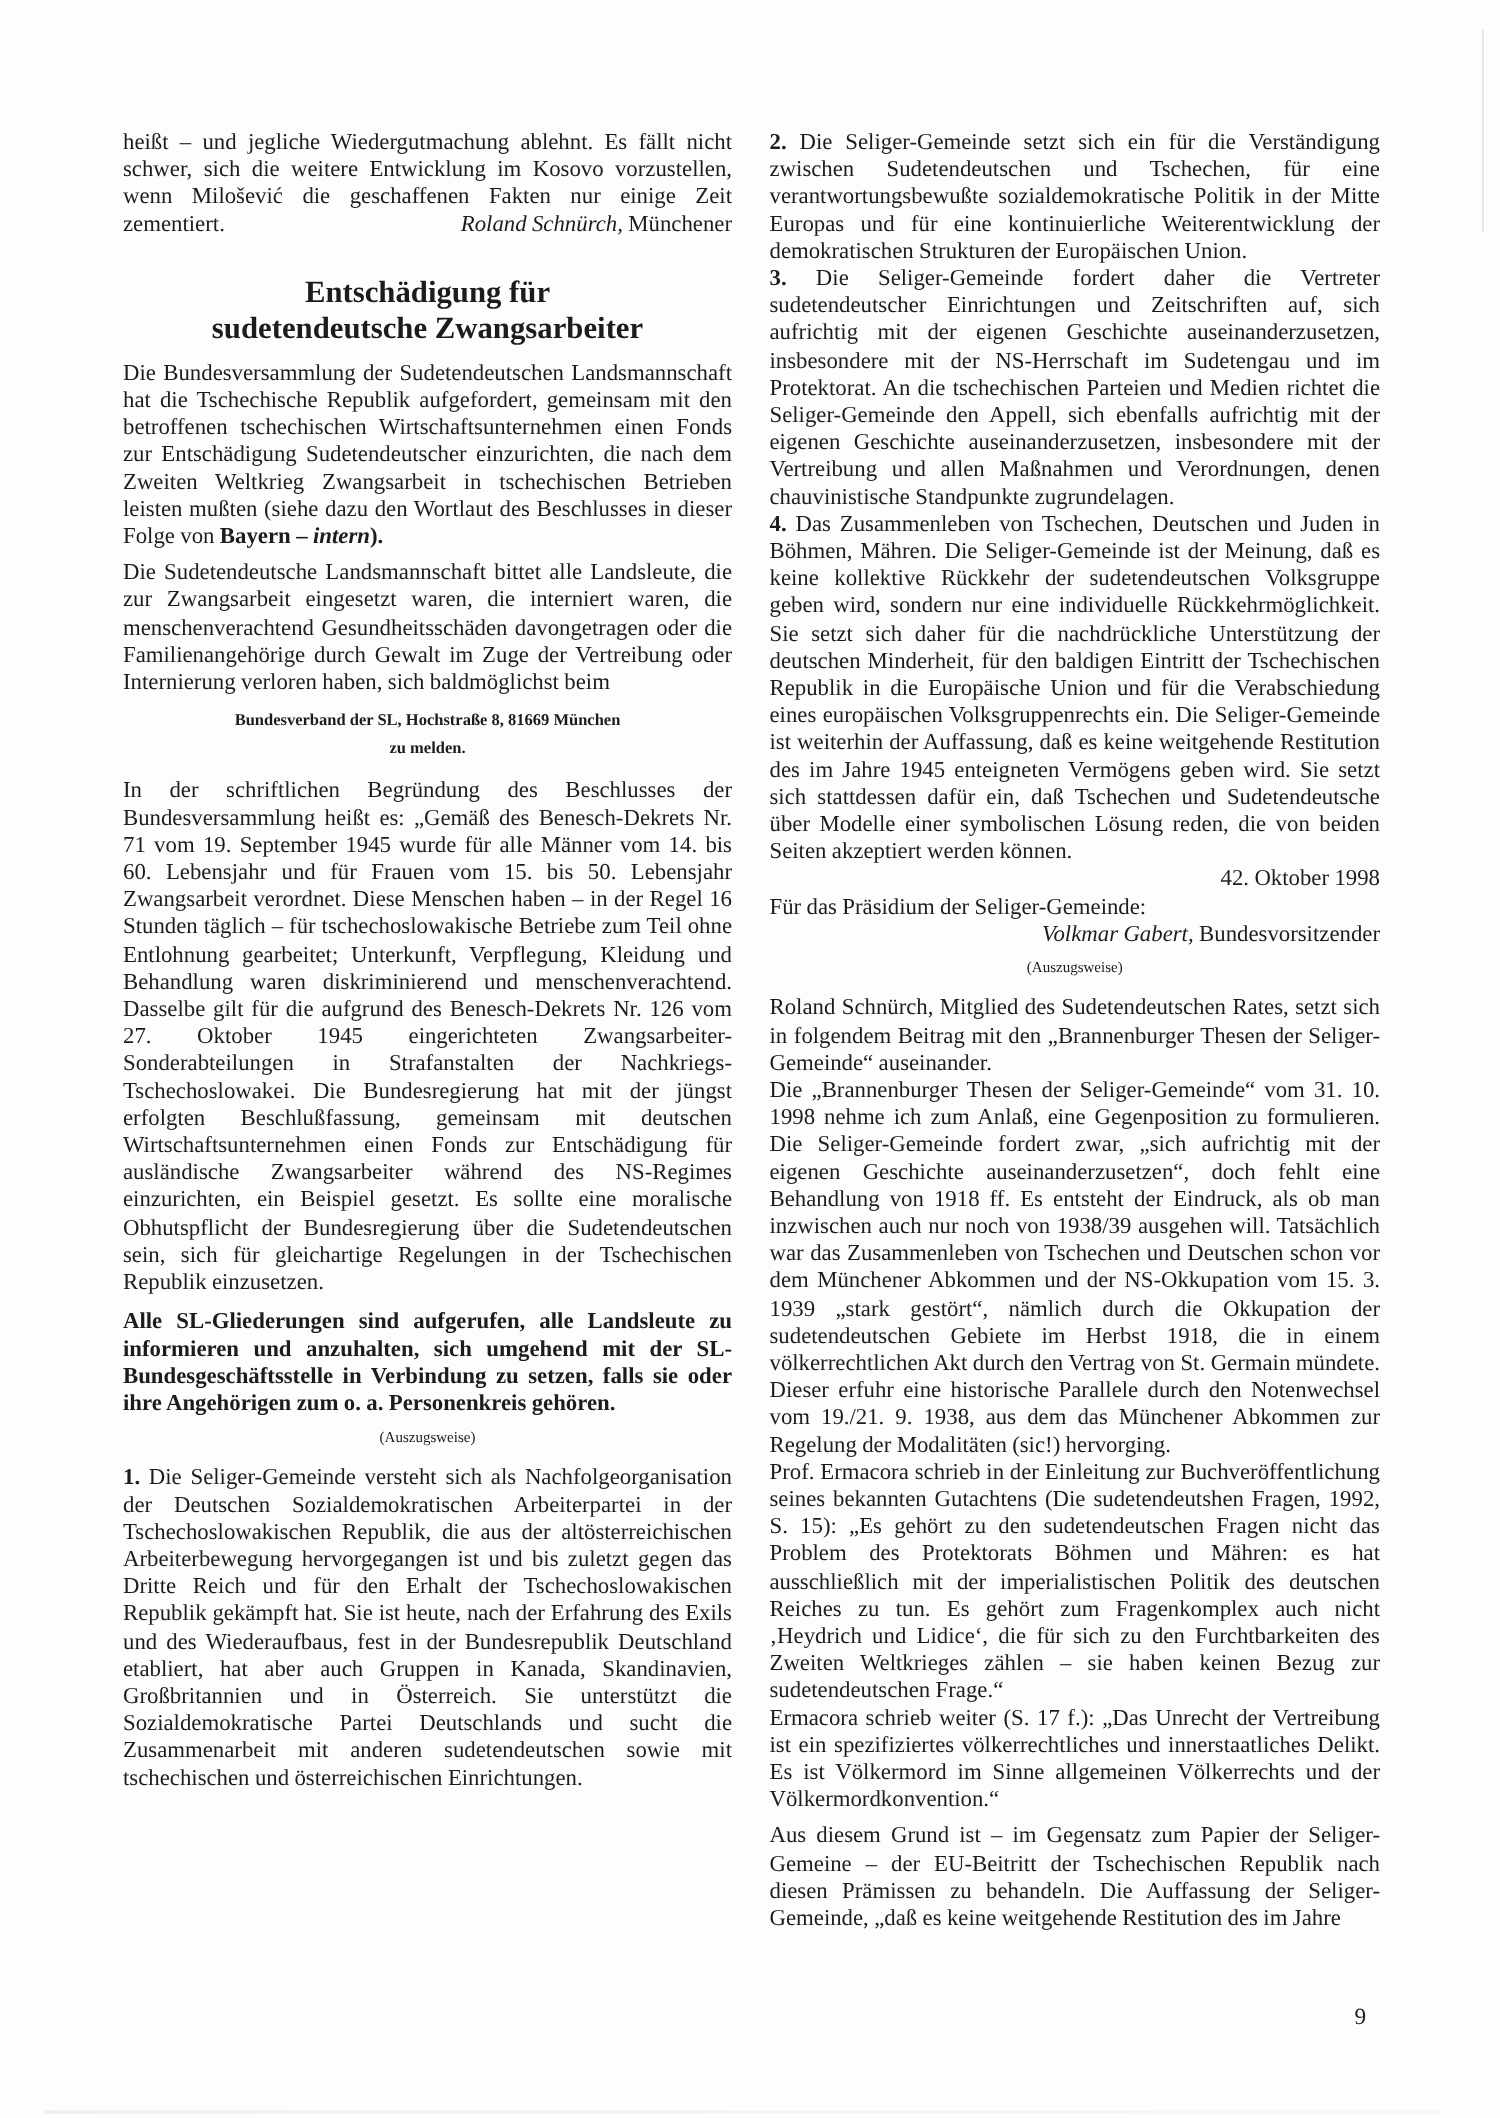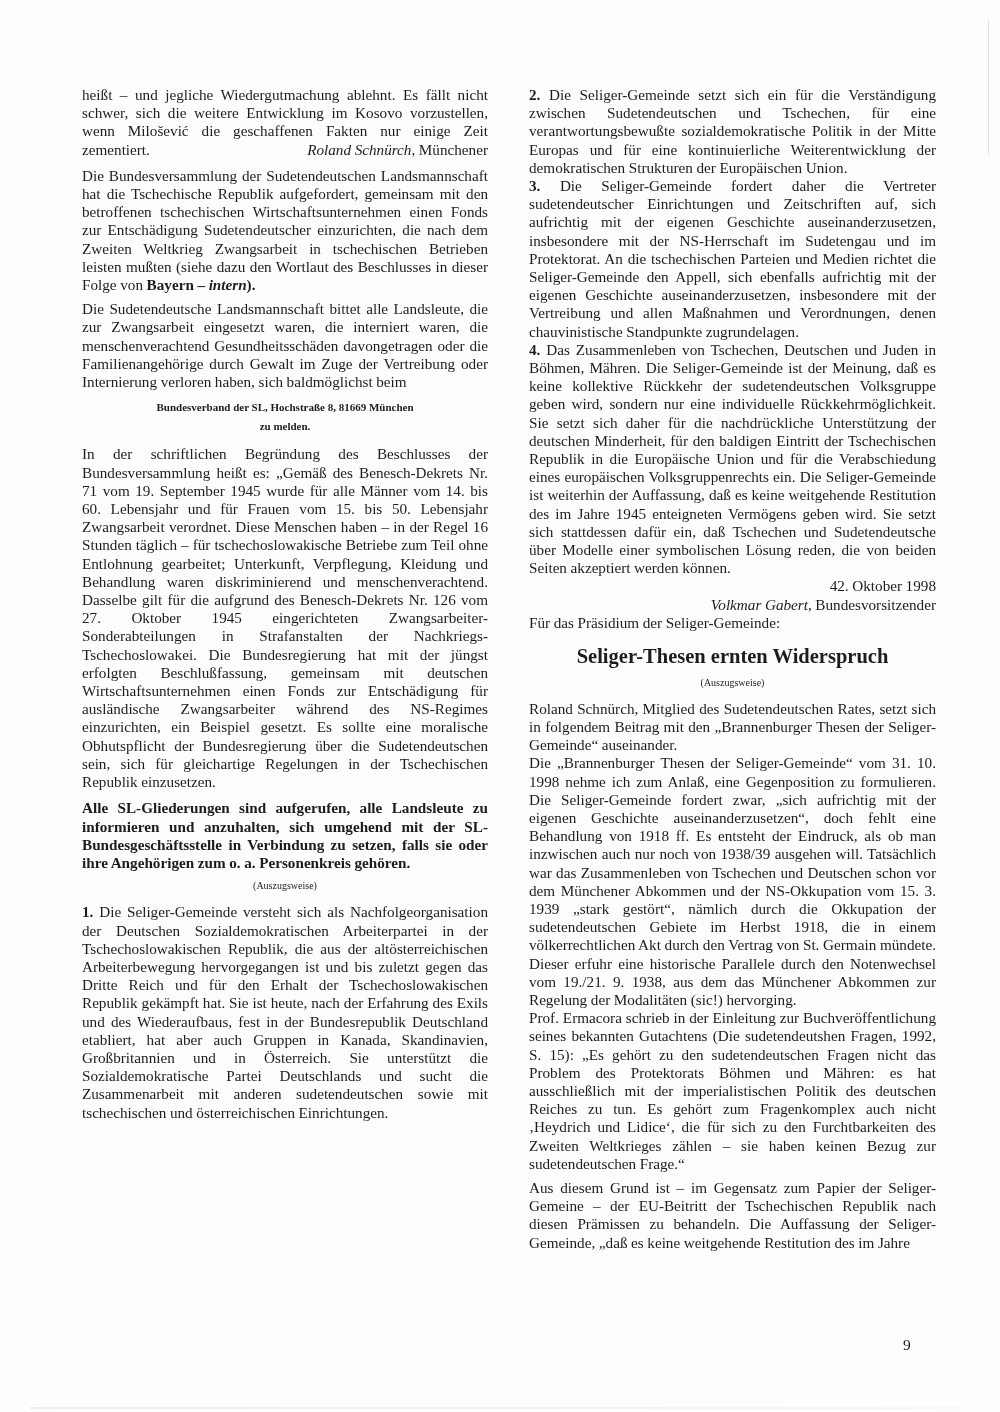--- a/index.html
+++ b/index.html
@@ -11,21 +11,21 @@
     font-family: "Liberation Serif", "DejaVu Serif", serif;
     color: #1c1c1c;
     overflow: hidden;
   }
   .columns {
     position: absolute;
     left: 82px;
     top: 86px;
     width: 838px;
     display: flex;
-    gap: 41px;
+    gap: 25px;
   }
   .col { flex: 0 0 auto; }
   .col-left  { width: 406px; }
   .col-right { width: 407px; }
 
   p { margin: 0; }
   .body {
     font-size: 15.2px;
     line-height: 18.2px;
     text-align: justify;
@@ -100,20 +100,22 @@
 
 <div class="page">
   <div class="columns">
 
     <div class="col col-left">
       <p class="body">
         <span>heißt – und jegliche Wiedergutmachung ablehnt. Es fällt nicht schwer, sich die weitere Entwicklung im Kosovo vorzustellen, wenn Milošević die geschaffenen Fakten nur einige Zeit zementiert.</span>
         <span class="sig"><i>Roland Schnürch,</i><span> Münchener</span></span>
       </p>
 
+      <h2 class="article-title mt24">Entschädigung für
+sudetendeutsche Zwangsarbeiter</h2>
 
       <p class="body mt8"><span>Die Bundesversammlung der Sudetendeutschen Landsmannschaft hat die Tschechische Republik aufgefordert, gemeinsam mit den betroffenen tschechischen Wirtschaftsunternehmen einen Fonds zur Entschädigung Sudetendeutscher einzurichten, die nach dem Zweiten Weltkrieg Zwangsarbeit in tschechischen Betrieben leisten mußten (siehe dazu den Wortlaut des Beschlusses in dieser Folge von </span><b>Bayern – </b><b class="it">intern</b><b>).</b></p>
 
       <p class="body mt6">Die Sudetendeutsche Landsmannschaft bittet alle Landsleute, die zur Zwangsarbeit eingesetzt waren, die interniert waren, die menschenverachtend Gesundheitsschäden davongetragen oder die Familienangehörige durch Gewalt im Zuge der Vertreibung oder Internierung verloren haben, sich baldmöglichst beim</p>
 
       <p class="address">Bundesverband der SL, Hochstraße 8, 81669 München
 zu melden.</p>
 
       <p class="body mt10">In der schriftlichen Begründung des Beschlusses der Bundesversammlung heißt es: „Gemäß des Benesch-Dekrets Nr. 71 vom 19. September 1945 wurde für alle Männer vom 14. bis 60. Lebensjahr und für Frauen vom 15. bis 50. Lebensjahr Zwangsarbeit verordnet. Diese Menschen haben – in der Regel 16 Stunden täglich – für tschechoslowakische Betriebe zum Teil ohne Entlohnung gearbeitet; Unterkunft, Verpflegung, Kleidung und Behandlung waren diskriminierend und menschenverachtend. Dasselbe gilt für die aufgrund des Benesch-Dekrets Nr. 126 vom 27. Oktober 1945 eingerichteten Zwangsarbeiter-Sonderabteilungen in Strafanstalten der Nachkriegs-Tschechoslowakei. Die Bundesregierung hat mit der jüngst erfolgten Beschlußfassung, gemeinsam mit deutschen Wirtschaftsunternehmen einen Fonds zur Entschädigung für ausländische Zwangsarbeiter während des NS-Regimes einzurichten, ein Beispiel gesetzt. Es sollte eine moralische Obhutspflicht der Bundesregierung über die Sudetendeutschen sein, sich für gleichartige Regelungen in der Tschechischen Republik einzusetzen.</p>
 
@@ -126,29 +128,29 @@
     </div>
 
     <div class="col col-right">
       <p class="body"><b>2.</b><span> Die Seliger-Gemeinde setzt sich ein für die Verständigung zwischen Sudetendeutschen und Tschechen, für eine verantwortungsbewußte sozialdemokratische Politik in der Mitte Europas und für eine kontinuierliche Weiterentwicklung der demokratischen Strukturen der Europäischen Union.</span></p>
 
       <p class="body"><b>3.</b><span> Die Seliger-Gemeinde fordert daher die Vertreter sudetendeutscher Einrichtungen und Zeitschriften auf, sich aufrichtig mit der eigenen Geschichte auseinanderzusetzen, insbesondere mit der NS-Herrschaft im Sudetengau und im Protektorat. An die tschechischen Parteien und Medien richtet die Seliger-Gemeinde den Appell, sich ebenfalls aufrichtig mit der eigenen Geschichte auseinanderzusetzen, insbesondere mit der Vertreibung und allen Maßnahmen und Verordnungen, denen chauvinistische Standpunkte zugrundelagen.</span></p>
 
       <p class="body"><b>4.</b><span> Das Zusammenleben von Tschechen, Deutschen und Juden in Böhmen, Mähren. Die Seliger-Gemeinde ist der Meinung, daß es keine kollektive Rückkehr der sudetendeutschen Volksgruppe geben wird, sondern nur eine individuelle Rückkehrmöglichkeit. Sie setzt sich daher für die nachdrückliche Unterstützung der deutschen Minderheit, für den baldigen Eintritt der Tschechischen Republik in die Europäische Union und für die Verabschiedung eines europäischen Volksgruppenrechts ein. Die Seliger-Gemeinde ist weiterhin der Auffassung, daß es keine weitgehende Restitution des im Jahre 1945 enteigneten Vermögens geben wird. Sie setzt sich stattdessen dafür ein, daß Tschechen und Sudetendeutsche über Modelle einer symbolischen Lösung reden, die von beiden Seiten akzeptiert werden können.</span></p>
 
       <p class="body tr">42. Oktober 1998</p>
+      <p class="body">Für das Präsidium der Seliger-Gemeinde:</p>
       <p class="body tr"><i>Volkmar Gabert,</i><span> Bundesvorsitzender</span></p>
-      <p class="body">Für das Präsidium der Seliger-Gemeinde:</p>
 
-      <h2 class="article-title mt12">Seliger-Thesen ernten Widerspruch</h2>
       <p class="subtitle">(Auszugsweise)</p>
 
       <p class="body mt8">Roland Schnürch, Mitglied des Sudetendeutschen Rates, setzt sich in folgendem Beitrag mit den „Brannenburger Thesen der Seliger-Gemeinde“ auseinander.</p>
       <p class="body">Die „Brannenburger Thesen der Seliger-Gemeinde“ vom 31. 10. 1998 nehme ich zum Anlaß, eine Gegenposition zu formulieren. Die Seliger-Gemeinde fordert zwar, „sich aufrichtig mit der eigenen Geschichte auseinanderzusetzen“, doch fehlt eine Behandlung von 1918 ff. Es entsteht der Eindruck, als ob man inzwischen auch nur noch von 1938/39 ausgehen will. Tatsächlich war das Zusammenleben von Tschechen und Deutschen schon vor dem Münchener Abkommen und der NS-Okkupation vom 15. 3. 1939 „stark gestört“, nämlich durch die Okkupation der sudetendeutschen Gebiete im Herbst 1918, die in einem völkerrechtlichen Akt durch den Vertrag von St. Germain mündete. Dieser erfuhr eine historische Parallele durch den Notenwechsel vom 19./21. 9. 1938, aus dem das Münchener Abkommen zur Regelung der Modalitäten (sic!) hervorging.</p>
       <p class="body">Prof. Ermacora schrieb in der Einleitung zur Buchveröffentlichung seines bekannten Gutachtens (Die sudetendeutshen Fragen, 1992, S. 15): „Es gehört zu den sudetendeutschen Fragen nicht das Problem des Protektorats Böhmen und Mähren: es hat ausschließlich mit der imperialistischen Politik des deutschen Reiches zu tun. Es gehört zum Fragenkomplex auch nicht ‚Heydrich und Lidice‘, die für sich zu den Furchtbarkeiten des Zweiten Weltkrieges zählen – sie haben keinen Bezug zur sudetendeutschen Frage.“</p>
+      <p class="body">Ermacora schrieb weiter (S. 17 f.): „Das Unrecht der Vertreibung ist ein spezifiziertes völkerrechtliches und innerstaatliches Delikt. Es ist Völkermord im Sinne allgemeinen Völkerrechts und der Völkermordkonvention.“</p>
       <p class="body mt6">Aus diesem Grund ist – im Gegensatz zum Papier der Seliger-Gemeine – der EU-Beitritt der Tschechischen Republik nach diesen Prämissen zu behandeln. Die Auffassung der Seliger-Gemeinde, „daß es keine weitgehende Restitution des im Jahre</p>
     </div>
 
   </div>
 
   <div class="page-number">9</div>
   <div class="scan-line-right"></div>
   <div class="scan-smudge-bottom"></div>
 </div>
 

